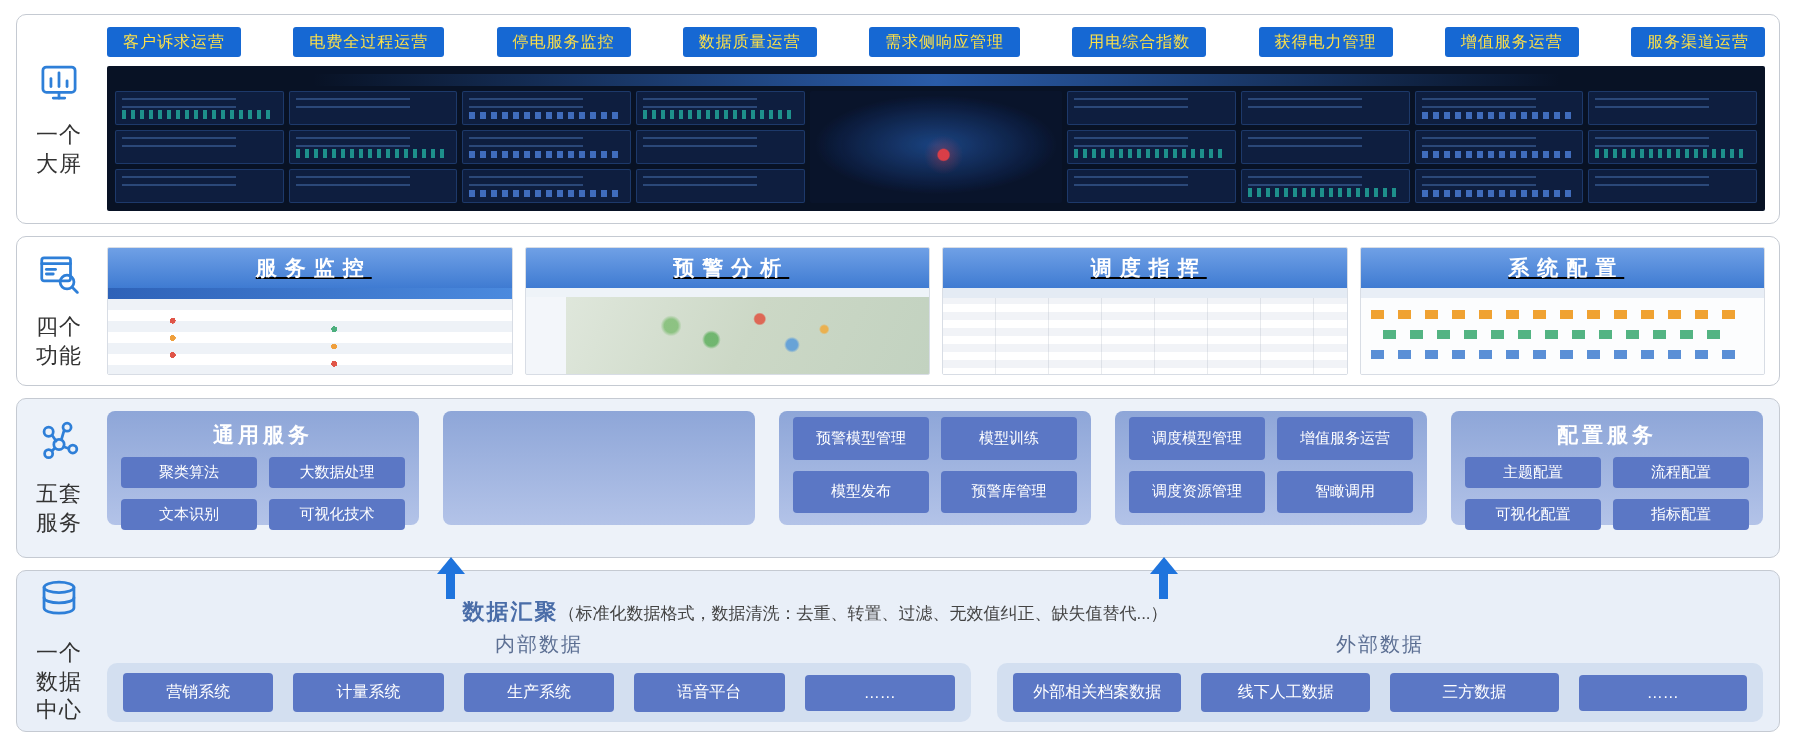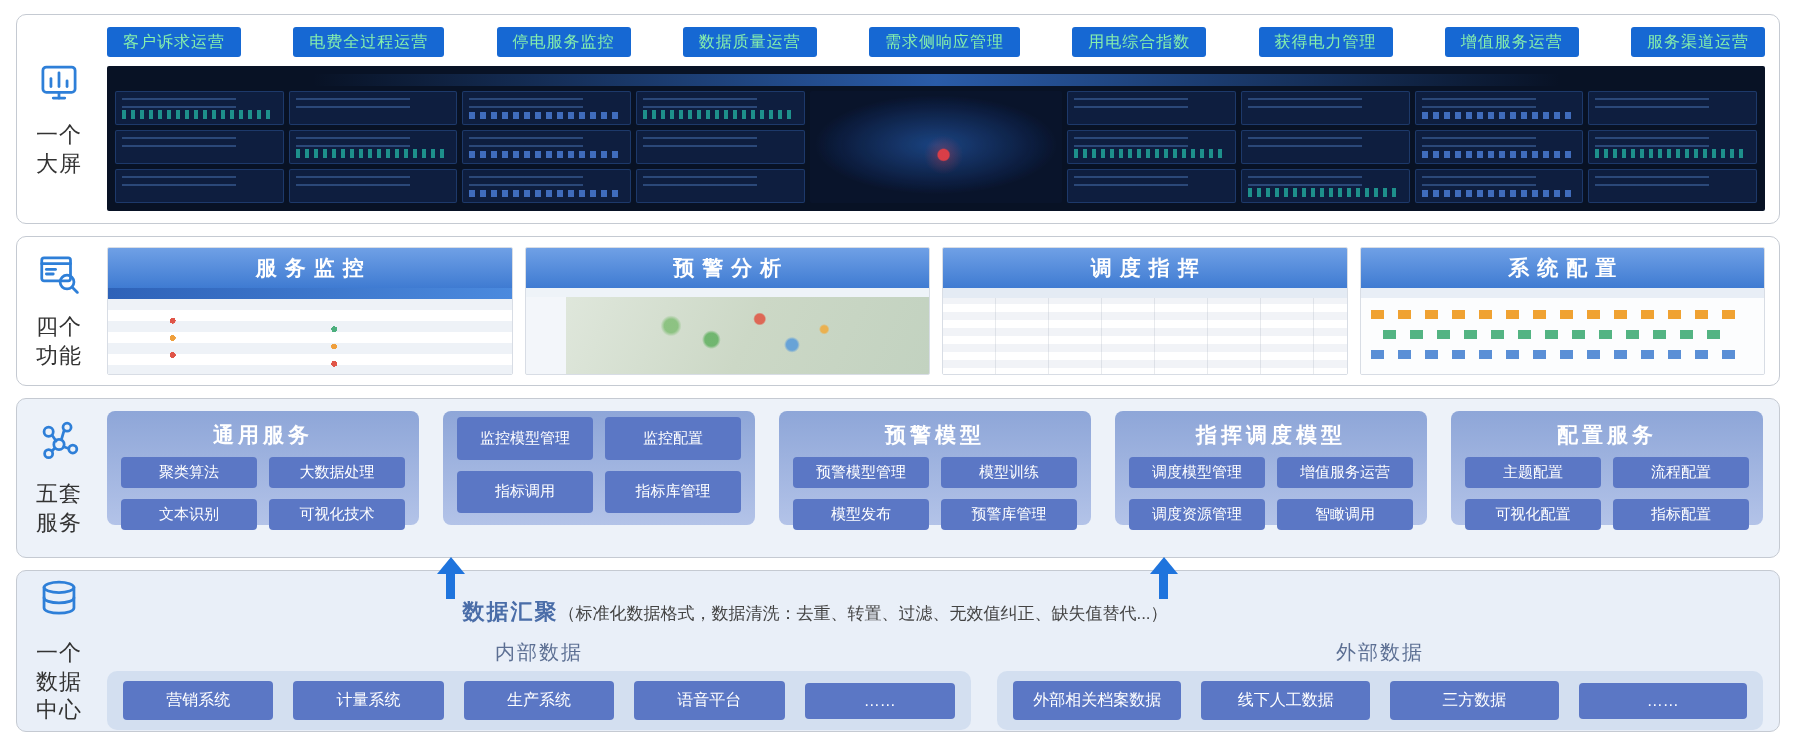--- a/index.html
+++ b/index.html
@@ -19,21 +19,21 @@
   .band-label svg { width:46px; height:46px; stroke:var(--icon-blue,#2e7fd8); fill:none;
                     stroke-width:2.4; stroke-linecap:round; stroke-linejoin:round; }
   .band-label-text { font-size:22px; color:#333; white-space:pre-line; text-align:center;
                      line-height:1.3; font-weight:500; letter-spacing:1px; }
 
   .band-content { flex:1; min-width:0; position:relative; }
 
   
   .band1 .band-content { display:flex; flex-direction:column; gap:9px; padding:12px 14px 12px 6px; }
   .chip-row { display:flex; justify-content:space-between; gap:8px; }
-  .chip { background:var(--accent-blue,#1668d3); color:#86efac; border:none; border-radius:3px;
+  .chip { background:var(--accent-blue,#1668d3); color:#fde047; border:none; border-radius:3px;
           font-size:16px; line-height:1; padding:7px 16px; white-space:nowrap; letter-spacing:1px;
           cursor:pointer; font-family:inherit; }
   .dashboard { flex:1; background:#081225; border-radius:2px; display:grid;
                grid-template-columns:repeat(4,1fr) 1.5fr repeat(4,1fr);
                grid-template-rows:12px 1fr 1fr 1fr; gap:5px; padding:8px; overflow:hidden; }
   .dash-header { grid-column:1/-1; grid-row:1; border-radius:2px;
                  background:linear-gradient(90deg, transparent 12%, rgba(64,140,255,.6) 50%, transparent 88%); }
   .dash-map { grid-column:5; grid-row:2/5; border-radius:2px;
               background:
                 radial-gradient(circle 9px at 53% 57%, rgba(225,62,70,.95) 60%, transparent 75%),
@@ -43,21 +43,21 @@
   .dash-panel { background-color:rgba(16,34,70,.8); border:1px solid rgba(70,130,220,.28);
                 border-radius:2px; position:relative; overflow:hidden; }
   .dash-panel::before { content:""; position:absolute; left:6px; right:28%; top:6px; bottom:42%;
                         background:repeating-linear-gradient(180deg, rgba(110,170,255,.3) 0 2px, transparent 2px 8px); }
   .dash-panel:nth-child(3n)::after { content:""; position:absolute; left:6px; right:10px; bottom:5px; height:28%;
                         background:repeating-linear-gradient(90deg, rgba(40,220,190,.6) 0 4px, transparent 4px 9px); }
   .dash-panel:nth-child(4n+1)::after { content:""; position:absolute; left:6px; right:10px; bottom:5px; height:22%;
                         background:repeating-linear-gradient(90deg, rgba(90,150,255,.65) 0 6px, transparent 6px 11px); }
 
   
-  .band2 .band-content { display:flex; gap:12px; padding:10px 14px 10px 6px; }
+  .band2 .band-content { display:flex; gap:12px; padding:10px 14px 10px 6px;text-decoration:underline; }
   .func-panel { flex:1; display:flex; flex-direction:column; border:1px solid #d8dde5;
                 border-radius:2px; overflow:hidden; background:#fff; }
   .func-header { height:40px; flex:0 0 40px; display:flex; align-items:center; justify-content:center;
                  color:#fff; font-size:21px; font-weight:bold; letter-spacing:8px; padding-left:8px;
                  background:linear-gradient(180deg, var(--panel-header-start,#6fa0e6), var(--panel-header-end,#3f7bd2)); }
   .func-thumb { flex:1; position:relative; }
   .func-thumb::before { content:""; position:absolute; left:0; right:0; top:0; }
   .thumb-0 { background-color:#fff;
     background-image:
       radial-gradient(circle 3px at 16% 38%, #e05548 97%, transparent),
@@ -104,21 +104,21 @@
   .svc-item { background:var(--item-blue,#5b77c5); color:#ffffff; border:none; border-radius:4px;
               font-size:15px; padding:6px 2px; white-space:nowrap; cursor:pointer;
               font-family:inherit; overflow:hidden; }
 
   
   .band4 .band-content { display:flex; flex-direction:column; padding:6px 16px 14px 6px; }
   .b4-title { align-self:center; margin-right:240px; margin-top:20px;
               display:flex; align-items:baseline; gap:0; white-space:nowrap; }
   .b4-main { color:var(--title-blue,#4a6da8); font-size:22px; font-weight:bold; letter-spacing:2px; }
   .b4-sub { color:#444; font-size:17px; }
-  .b4-groups { display:flex; gap:26px; flex:1; margin-top:10px; min-height:0; }
+  .b4-groups { display:flex; gap:26px; flex:1; margin-top:2px; min-height:0; }
   .b4-group { display:flex; flex-direction:column; min-width:0; }
   .b4-group.internal { flex:53; } .b4-group.external { flex:47; }
   .b4-group-label { text-align:center; color:#5c6f93; font-size:20px; letter-spacing:2px; margin:2px 0 5px; }
   .b4-items { background:var(--data-container,#d3dff0); border-radius:10px; display:flex; align-items:center;
               gap:20px; padding:10px 16px; flex:1; }
   .b4-item { flex:1; background:var(--item-blue,#5b77c5); color:#fff; border:none; border-radius:4px;
              font-size:16px; padding:9px 4px; white-space:nowrap; cursor:pointer; font-family:inherit;
              overflow:hidden; }
 
   .up-arrow { position:absolute; top:-14px; width:28px; height:42px;
@@ -244,38 +244,30 @@
       <div class="svc-card">
         <div class="svc-title">通用服务</div>
         <div class="svc-grid">
           <button class="svc-item">聚类算法</button>
           <button class="svc-item">大数据处理</button>
           <button class="svc-item">文本识别</button>
           <button class="svc-item">可视化技术</button>
         </div>
       </div>
       <div class="svc-card">
-        <div class="svc-grid">
-          <button class="svc-item">监控模型管理</button>
-          <button class="svc-item">监控配置</button>
-          <button class="svc-item">指标调用</button>
-          <button class="svc-item">指标库管理</button>
-        </div>
-      </div>
-      <div class="svc-card">
-        <div class="svc-title">预警模型</div>
+      </div>
+      <div class="svc-card">
         <div class="svc-grid">
           <button class="svc-item">预警模型管理</button>
           <button class="svc-item">模型训练</button>
           <button class="svc-item">模型发布</button>
           <button class="svc-item">预警库管理</button>
         </div>
       </div>
       <div class="svc-card">
-        <div class="svc-title">指挥调度模型</div>
         <div class="svc-grid">
           <button class="svc-item">调度模型管理</button>
           <button class="svc-item">增值服务运营</button>
           <button class="svc-item">调度资源管理</button>
           <button class="svc-item">智瞰调用</button>
         </div>
       </div>
       <div class="svc-card">
         <div class="svc-title">配置服务</div>
         <div class="svc-grid">

